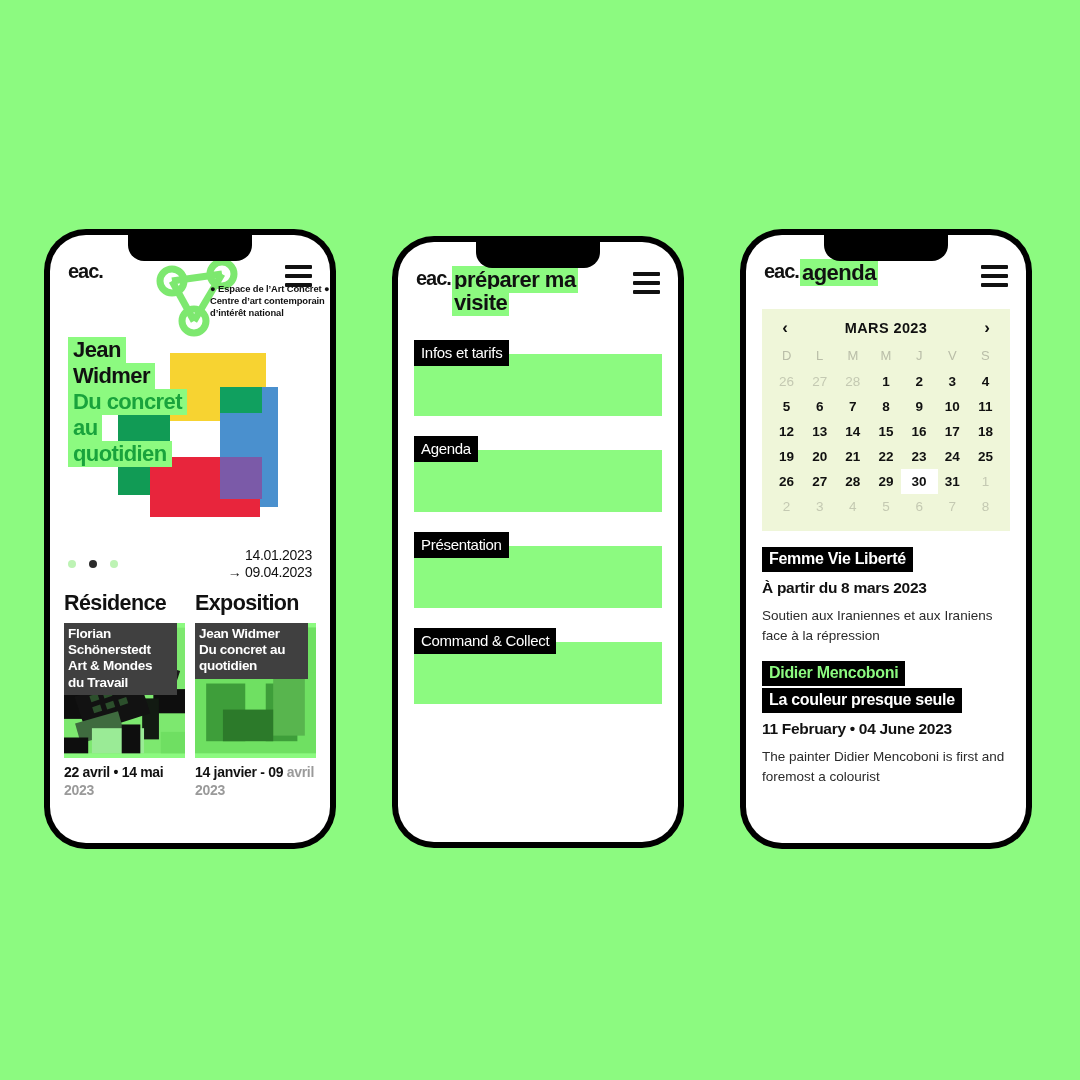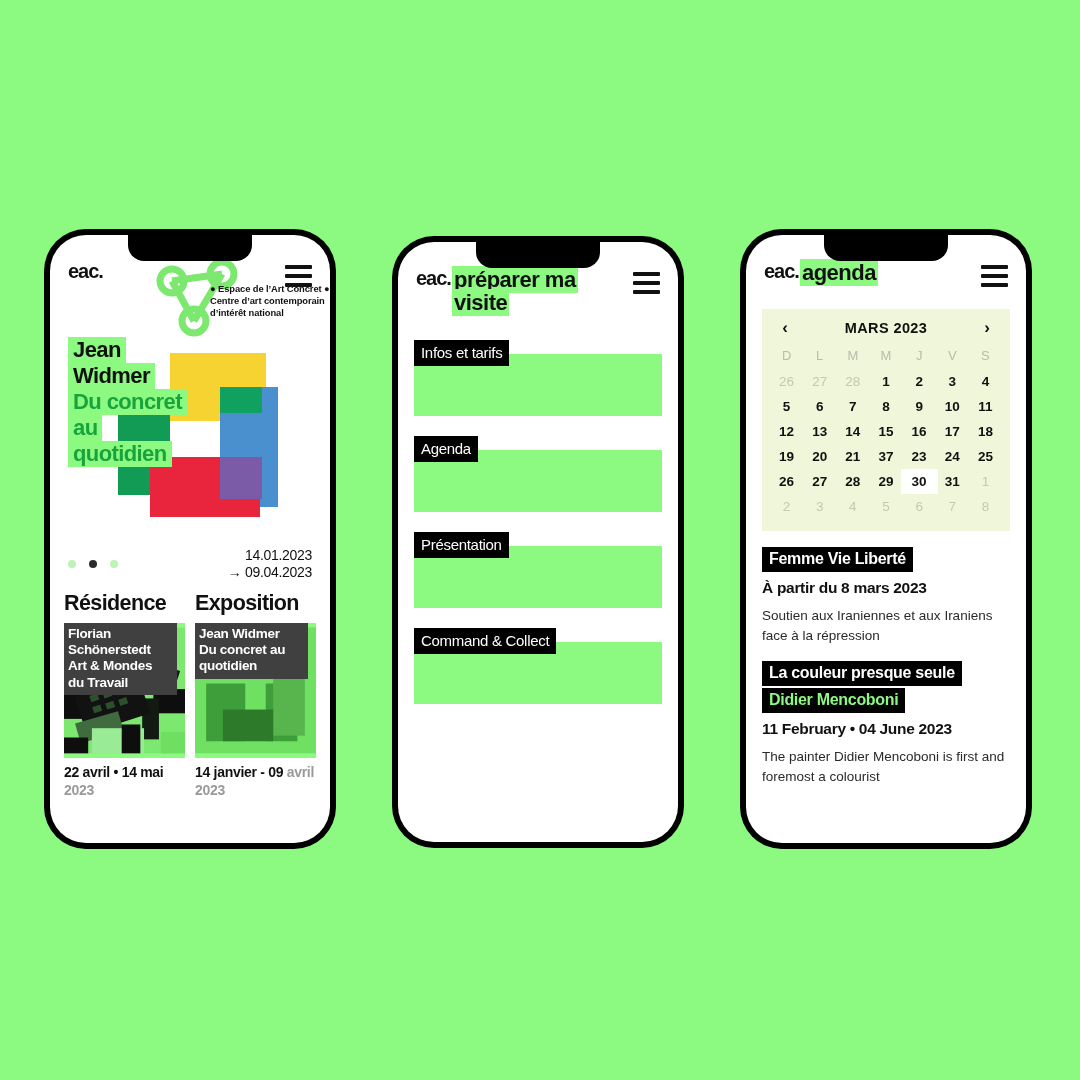--- a/index.html
+++ b/index.html
@@ -504,21 +504,21 @@
           <div class="day"><span>12</span></div>
           <div class="day"><span>13</span></div>
           <div class="day"><span>14</span></div>
           <div class="day"><span>15</span></div>
           <div class="day"><span>16</span></div>
           <div class="day"><span>17</span></div>
           <div class="day"><span>18</span></div>
           <div class="day"><span>19</span></div>
           <div class="day"><span>20</span></div>
           <div class="day"><span>21</span></div>
-          <div class="day"><span>37</span></div>
+          <div class="day"><span>22</span></div>
           <div class="day"><span>23</span></div>
           <div class="day"><span>24</span></div>
           <div class="day"><span>25</span></div>
           <div class="day"><span>26</span></div>
           <div class="day"><span>27</span></div>
           <div class="day"><span>28</span></div>
           <div class="day"><span>29</span></div>
           <div class="day sel">
             <span>30</span>
           </div>
@@ -534,20 +534,20 @@
         </div>
     </div>
 
     <div class="events">
       <div class="ev">
         <div><span class="ev-tag">Femme Vie Liberté</span></div>
         <div class="ev-date">À partir du 8 mars 2023</div>
         <div class="ev-desc">Soutien aux Iraniennes et aux Iraniens face à la répression</div>
       </div>
       <div class="ev">
+        <div><span class="ev-tag green">Didier Mencoboni</span></div>
         <div><span class="ev-tag">La couleur presque seule</span></div>
-        <div><span class="ev-tag green">Didier Mencoboni</span></div>
         <div class="ev-date">11 February • 04 June 2023</div>
         <div class="ev-desc">The painter Didier Mencoboni is first and foremost a colourist</div>
       </div>
     </div>
   </div>
 </div>
 
 </body></html>

